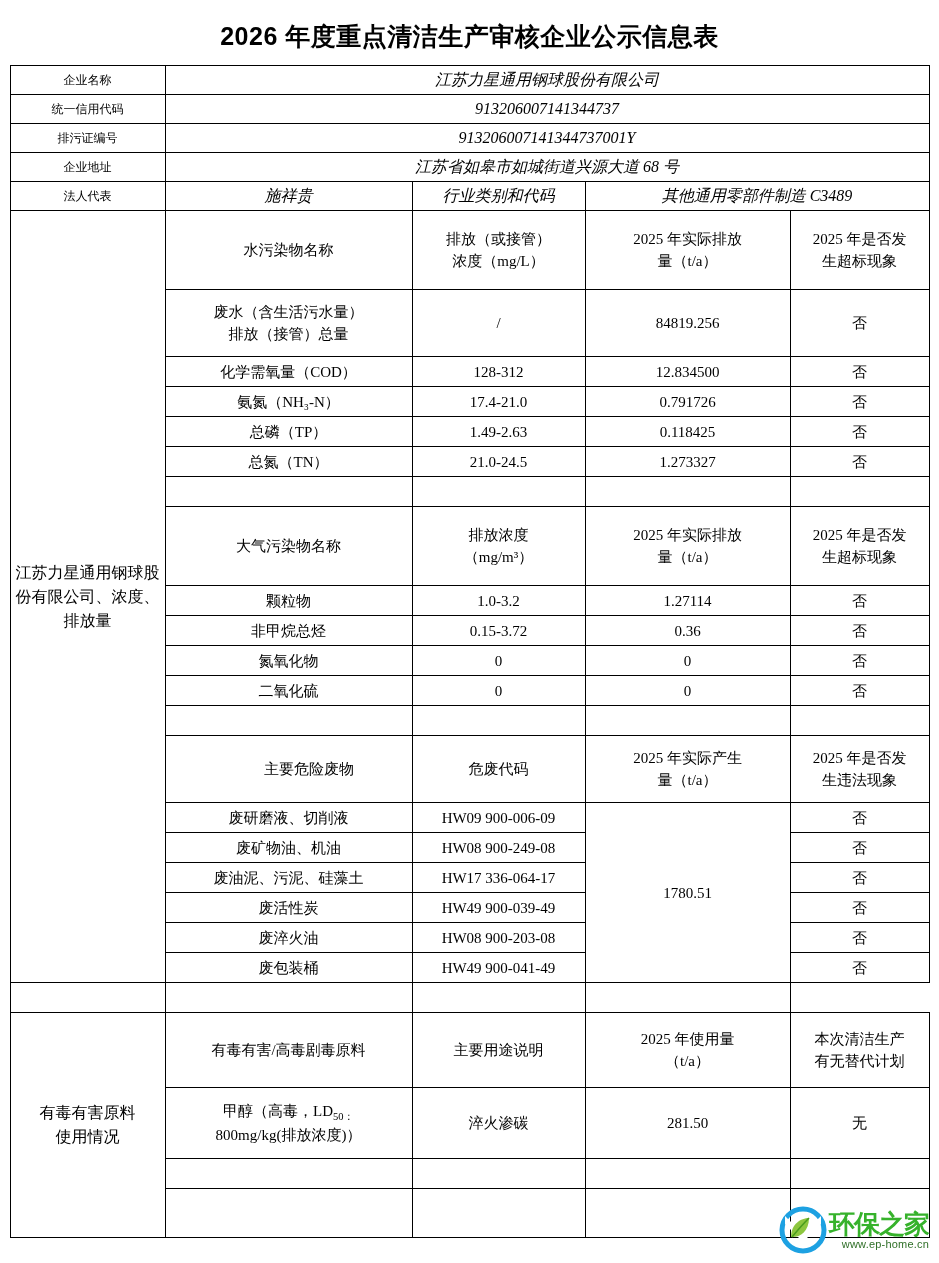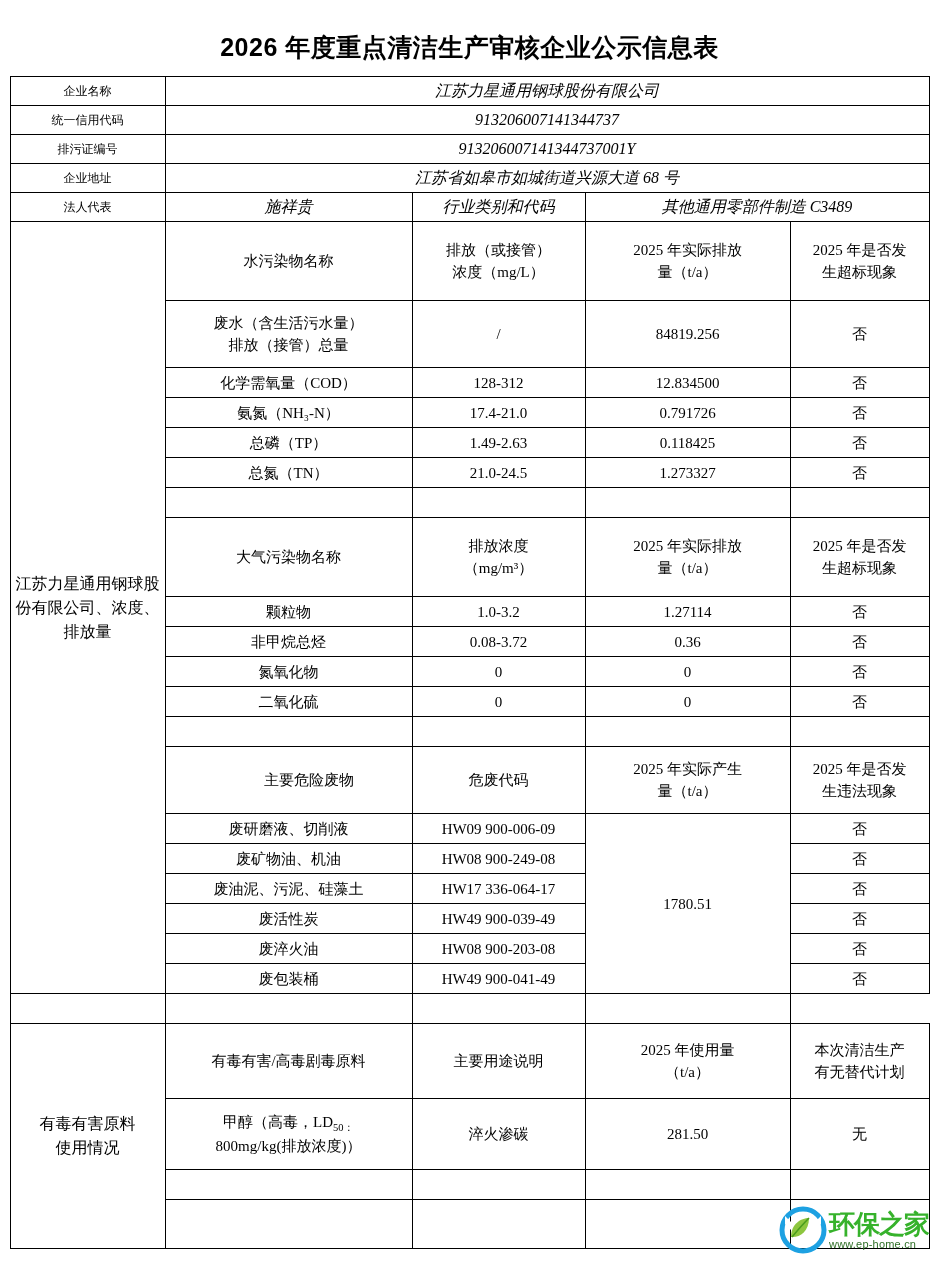--- a/index.html
+++ b/index.html
@@ -19,21 +19,21 @@
     width: 939px;
     height: 1263px;
     box-sizing: border-box;
   }
   .doc-title {
     text-align: center;
     font-family: "Liberation Sans", "DejaVu Sans", sans-serif;
     font-size: 25px;
     font-weight: bold;
     letter-spacing: 0.5px;
-    padding-top: 32px;
+    padding-top: 21px;
     padding-bottom: 13px;
     line-height: 1.25;
   }
   table.info {
     border-collapse: collapse;
     table-layout: fixed;
     width: 919px;
     margin: 0 auto;
     font-size: 15px;
   }
@@ -82,20 +82,21 @@
     height: 48px;
     position: relative;
     flex: 0 0 auto;
   }
   .logo-text-wrap {
     margin-left: 2px;
     display: flex;
     flex-direction: column;
     justify-content: center;
     line-height: 1;
+    text-align: right;
   }
   .logo-cn {
     font-family: "Liberation Sans", "DejaVu Sans", sans-serif;
     font-weight: bold;
     font-size: 26px;
     color: #36b22b;
     letter-spacing: -1px;
     white-space: nowrap;
   }
   .logo-url {
@@ -223,21 +224,21 @@
       </tr>
 
       <tr class="row-std">
         <td class="hdr">颗粒物</td>
         <td class="hdr">1.0-3.2</td>
         <td class="hdr">1.27114</td>
         <td class="hdr">否</td>
       </tr>
       <tr class="row-std">
         <td class="hdr">非甲烷总烃</td>
-        <td class="hdr">0.08-3.72</td>
+        <td class="hdr">0.15-3.72</td>
         <td class="hdr">0.36</td>
         <td class="hdr">否</td>
       </tr>
       <tr class="row-std">
         <td class="hdr">氮氧化物</td>
         <td class="hdr">0</td>
         <td class="hdr">0</td>
         <td class="hdr">否</td>
       </tr>
       <tr class="row-std">

